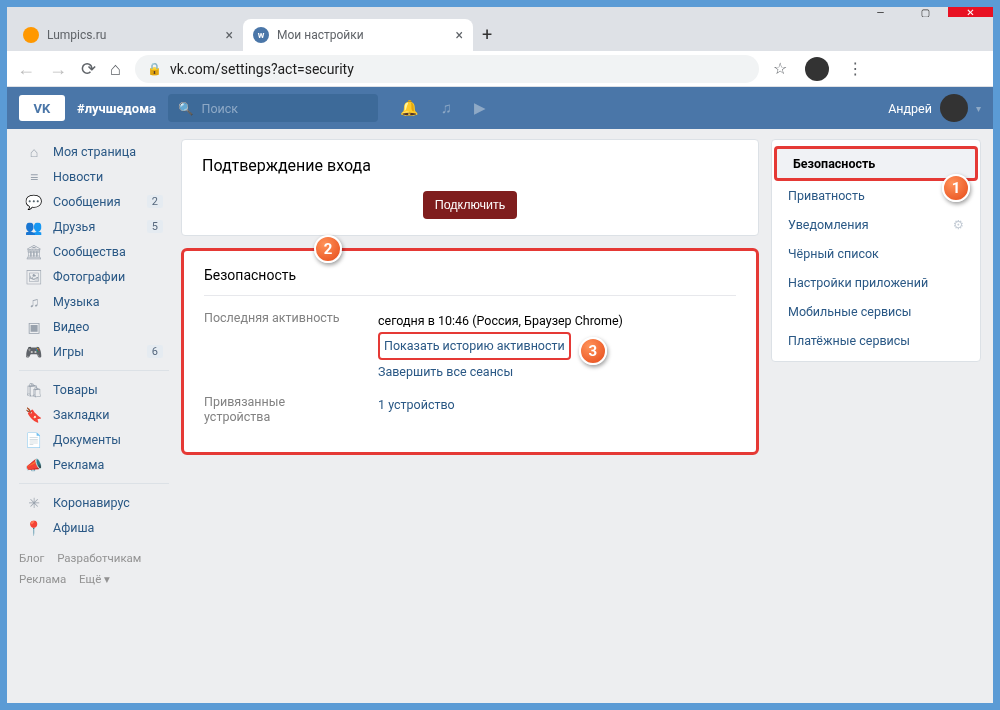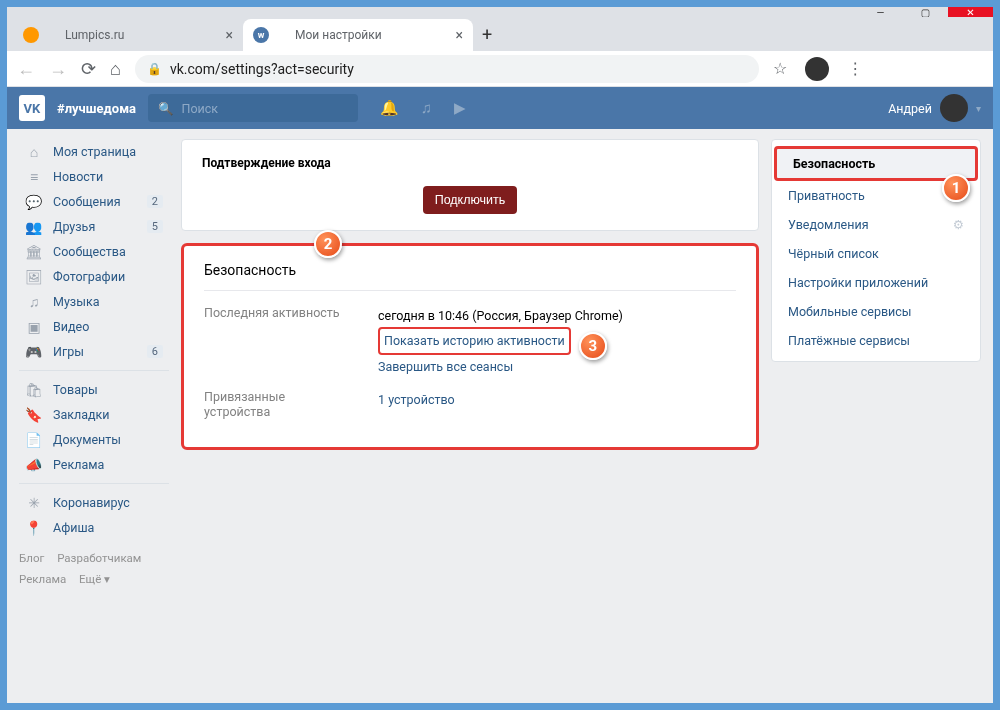--- a/index.html
+++ b/index.html
@@ -20,37 +20,37 @@
 .winctl span { width: 45px; height: 100%; display: flex; align-items: center; justify-content: center; color: #333; font-size: 10px; }
 .winctl .close { background: #e81123; color: #fff; }
 
 
 .tabstrip { height: 34px; background: #dee1e6; display: flex; align-items: flex-end; padding-left: 6px; }
 .tab { background: #dee1e6; height: 32px; width: 230px; border-radius: 8px 8px 0 0; display: flex; align-items: center; padding: 0 10px; font-size: 12px; color: #5f6368; gap: 8px; position: relative; }
 .tab.active { background: #fff; }
 .tab .favicon { width: 16px; height: 16px; border-radius: 50%; }
 .tab .icon-circle-orange { background: #ff9800; }
 .tab .icon-vk { background: #4a76a8; color: #fff; display: flex; align-items: center; justify-content: center; font-weight: bold; font-size: 9px; }
-.tab .title { flex: 1; overflow: hidden; white-space: nowrap; text-overflow: ellipsis; margin-left: 18px; }
+.tab .title { flex: 1; overflow: hidden; white-space: nowrap; text-overflow: ellipsis; }
 .tab .tclose { color: #5f6368; font-size: 14px; cursor: pointer; }
 .newtab { width: 28px; text-align: center; color: #333; font-size: 18px; line-height: 32px; cursor: pointer; }
 
 
 .addrbar { height: 36px; background: #fff; display: flex; align-items: center; padding: 0 10px; gap: 14px; border-bottom: 1px solid #dee1e6; }
 .addrbar .nav { color: #bdbdbd; font-size: 18px; cursor: pointer; }
 .addrbar .nav.dark { color: #5f6368; }
 .omnibox { flex: 1; height: 28px; background: #f1f3f4; border-radius: 14px; display: flex; align-items: center; padding: 0 12px; gap: 8px; color: #212121; font-size: 14px; }
 .omnibox .lock { color: #5f6368; font-size: 12px; }
 .addrbar .right { display: flex; align-items: center; gap: 18px; color: #5f6368; font-size: 16px; }
 .addrbar .avatar { width: 24px; height: 24px; border-radius: 50%; background: #333; display: inline-block; }
 
 
 .page { flex: 1; background: #edeef0; display: flex; flex-direction: column; overflow: hidden; }
 .vkheader { height: 42px; background: #4a76a8; display: flex; align-items: center; padding: 0 12px; gap: 12px; color: #fff; }
-.vklogo { width: 26px; height: 26px; background: #fff; border-radius: 3px; color: #4a76a8; font-weight: bold; display: flex; align-items: center; justify-content: center; font-size: 13px; }
+.vklogo { width: 46px; height: 26px; background: #fff; border-radius: 3px; color: #4a76a8; font-weight: bold; display: flex; align-items: center; justify-content: center; font-size: 13px; }
 .hashtag { font-weight: bold; font-size: 13px; }
 .search { background: #3d6a99; border-radius: 4px; height: 28px; width: 210px; display: flex; align-items: center; padding: 0 10px; gap: 8px; color: #8ea9c6; font-size: 12.5px; }
 .hdr-icons { display: flex; gap: 22px; color: #8ea9c6; align-items: center; margin-left: 10px; }
 .hdr-icons span { font-size: 15px; cursor: pointer; }
 .hdr-spacer { flex: 1; }
 .hdr-user { display: flex; align-items: center; gap: 8px; color: #fff; font-size: 12.5px; cursor: pointer; }
 .hdr-user .uavatar { width: 28px; height: 28px; border-radius: 50%; background: #333; }
 .hdr-user .chev { color: #8ea9c6; font-size: 10px; }
 
 .pagebody { flex: 1; display: flex; padding: 10px 12px; gap: 12px; overflow: hidden; }
@@ -61,21 +61,21 @@
 .leftnav li { display: flex; align-items: center; gap: 10px; padding: 4.5px 6px; color: #2a5885; font-size: 12.5px; cursor: pointer; border-radius: 3px; }
 .leftnav li .ic { width: 18px; color: #99a2ad; font-size: 14px; text-align: center; }
 .leftnav li .badge { margin-left: auto; background: #e5ebf1; color: #55677d; border-radius: 2px; padding: 0 5px; font-size: 11px; }
 .leftnav hr { border: none; border-top: 1px solid #dce1e6; margin: 6px 0; }
 .leftfoot { margin-top: 8px; font-size: 11.5px; color: #939393; line-height: 1.8; }
 .leftfoot a { color: #939393; margin-right: 10px; cursor: pointer; }
 
 
 .center { flex: 1; display: flex; flex-direction: column; gap: 12px; min-width: 0; }
 .panel { background: #fff; border: 1px solid #dce1e6; border-radius: 4px; padding: 16px 20px; }
-.panel h2 { font-size: 12px; font-weight: 700; color: #000; margin-bottom: 14px; }
+.panel h2 { font-size: 16px; font-weight: 400; color: #000; margin-bottom: 14px; }
 .confirm-box { border: 1px solid #e7e8ec; border-radius: 3px; padding: 14px 18px; font-size: 12.5px; color: #626d7a; line-height: 1.5; }
 .connect-row { display: flex; justify-content: center; margin-top: 16px; }
 .btn-connect { background: #7f1d1d; color: #fff; border: none; border-radius: 4px; padding: 7px 12px; font-size: 12.5px; cursor: pointer; }
 
 .sec-panel { position: relative; border: 3px solid #e53935; border-radius: 6px; }
 .sec-panel h2 { font-size: 14px; font-weight: 400; color: #000; padding-bottom: 12px; border-bottom: 1px solid #e7e8ec; margin: 0 0 14px 0; }
 .row { display: flex; gap: 24px; font-size: 12.5px; margin-bottom: 12px; }
 .row .label { width: 150px; color: #828282; flex-shrink: 0; }
 .row .val { flex: 1; color: #000; line-height: 1.7; }
 .row .val a { color: #2a5885; cursor: pointer; display: inline-block; }

